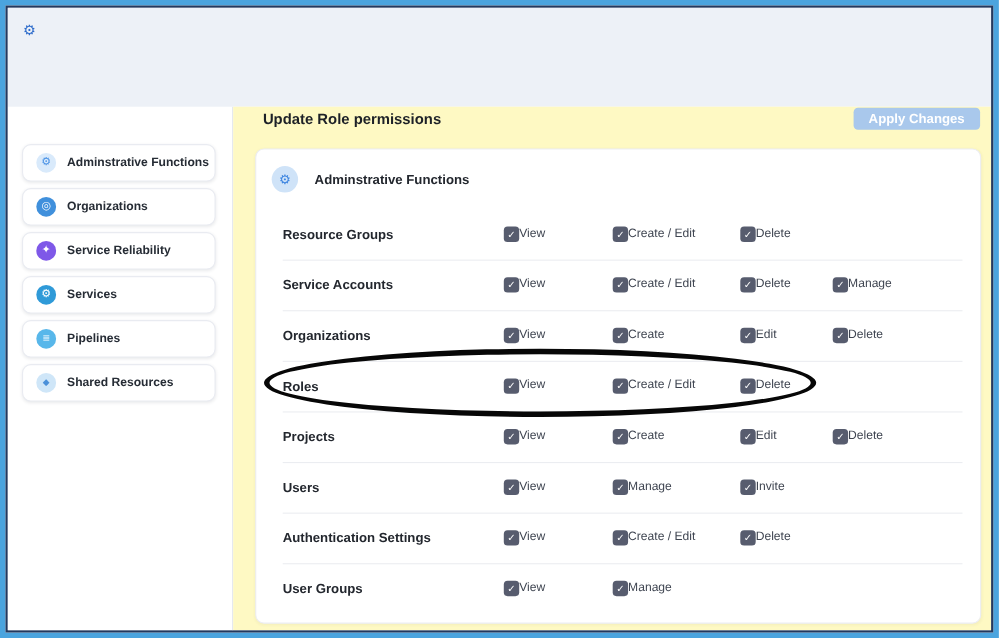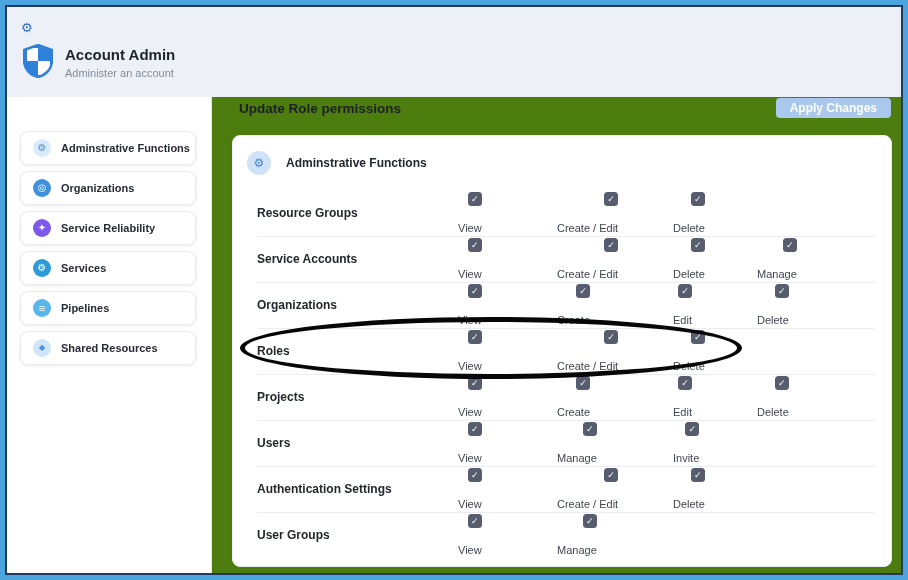--- a/index.html
+++ b/index.html
@@ -53,21 +53,21 @@
     display:flex; align-items:center; justify-content:center;
     font-size:10px; line-height:1; flex:0 0 18px;
   }
   .icon-admin  { background:#d9eafb; color:#4b93e6; }
   .icon-env    { background:#4090dc; color:#ffffff; }
   .icon-srel   { background:#7e58e8; color:#ffffff; }
   .icon-svc    { background:#2f9ad8; color:#ffffff; }
   .icon-pipe   { background:#58b7ea; color:#ffffff; font-size:11px; }
   .icon-shared { background:#cfe6f8; color:#4a90d9; font-size:8px; }
   .side-label { font-size:11px; font-weight:600; color:#262c35; }
-  .main { flex:1; background:#4d7c0f; position:relative; }
+  .main { flex:1; background:#fef9c3; position:relative; }
   .main-title { position:absolute; top:4px; left:27px; font-size:13.5px; font-weight:bold; color:#1d2127; }
   .apply-btn {
     position:absolute; top:1px; right:10px;
     background:#a9c8ec; color:#ffffff;
     font-size:12px; font-weight:bold;
     border:none; border-radius:4px;
     padding:4px 14px; height:20px; line-height:12px;
     cursor:pointer;
   }
   
@@ -88,21 +88,21 @@
   .row { position:relative; height:46px; }
   .row:not(.first)::before {
     content:""; position:absolute; left:24px; right:16px; top:0; height:1px; background:#ebedf1;
   }
   .rlabel {
     position:absolute; left:24px; top:50%; transform:translateY(-50%);
     font-size:12px; font-weight:600; color:#23272e;
   }
   .perm {
     position:absolute; top:50%; transform:translateY(-50%);
-    display:flex; align-items:flex-end; gap:16px; cursor:pointer;flex-direction:column;
+    display:flex; align-items:flex-start; gap:0; cursor:pointer;
   }
   .c1{ left:225px; } .c2{ left:324px; } .c3{ left:440px; } .c4{ left:524px; }
   .cb {
     width:14px; height:14px; border-radius:3.5px; background:#575c6e;
     display:flex; align-items:center; justify-content:center; flex:0 0 14px;
   }
   .cb::after { content:"✓"; color:#ffffff; font-size:9px; line-height:1; font-weight:bold; }
   .plabel { font-size:11px; color:#3f4551; }
   
   .annotation-ellipse {
@@ -114,39 +114,20 @@
 </head>
 <body>
 
 <div class="outer">
 <div class="inner">
 
   <div class="header">
     <div class="breadcrumb">
       <span class="crumb-gear">⚙</span>
     </div>
-    <div class="title-block">
-      <svg class="shield" viewBox="0 0 30 34">
-        <defs>
-              <clipPath id="shieldclip">
-                <path d="M15 1 L29 6 V16 C29 25 23 31 15 33 C7 31 1 25 1 16 V6 Z"></path>
-              </clipPath>
-            </defs>
-        <path d="M15 1 L29 6 V16 C29 25 23 31 15 33 C7 31 1 25 1 16 V6 Z" fill="#2f80d9"></path>
-        <g clip-path="url(#shieldclip)">
-          <rect x="4" y="4" width="11" height="13" fill="#ffffff"></rect>
-          <rect x="15" y="17" width="12" height="14" fill="#ffffff"></rect>
-        </g>
-        <path d="M15 1 L29 6 V16 C29 25 23 31 15 33 C7 31 1 25 1 16 V6 Z" fill="none" stroke="#2f80d9" stroke-width="2.5"></path>
-      </svg>
-      <div class="title-texts">
-        <div class="page-title">Account Admin</div>
-        <div class="page-subtitle">Administer an account</div>
-      </div>
-    </div>
     <div class="meta">
       <div class="meta-divider"></div>
     </div>
   </div>
 
   <div class="body">
     <div class="sidebar">
       <div class="side-card">
         <span class="side-icon icon-admin">⚙</span>
         <span class="side-label">Adminstrative Functions</span>

